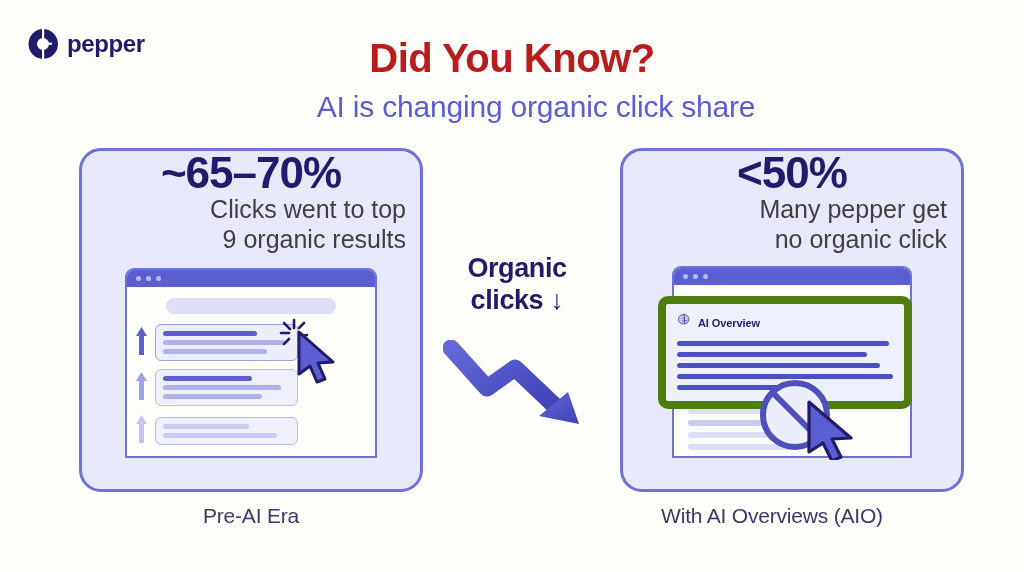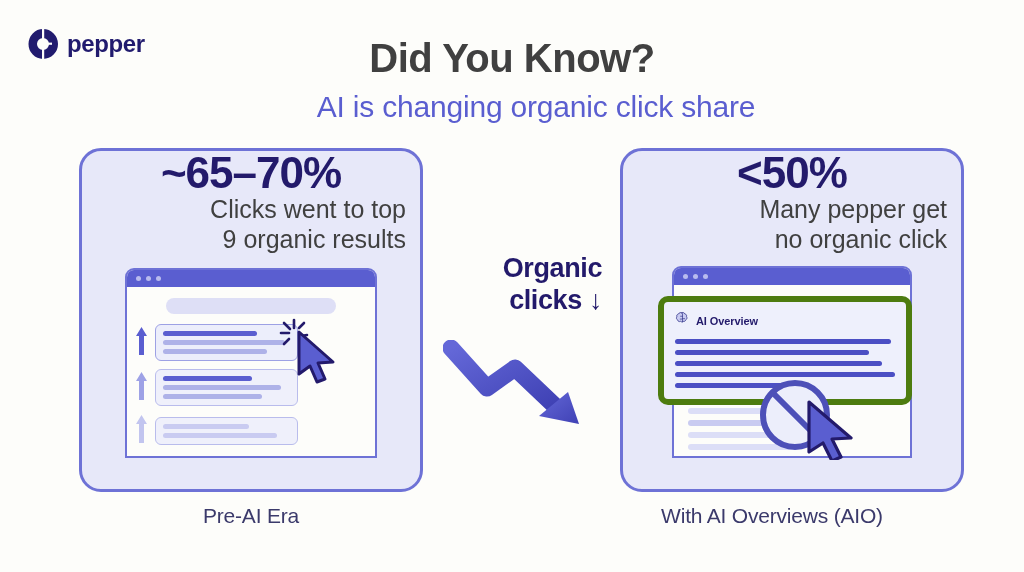--- a/index.html
+++ b/index.html
@@ -44,21 +44,21 @@
 
   
   .title {
     position: absolute;
     left: 0;
     top: 36px;
     width: 1024px;
     text-align: center;
     font-size: 40px;
     font-weight: 800;
-    color: #404040;
+    color: #b91c1c;
     letter-spacing: -0.5px;
   }
   .subtitle {
     position: absolute;
     left: 0;
     top: 90px;
     width: 1024px;
     text-align: center;
     font-size: 30px;
     font-weight: 500;
@@ -190,21 +190,21 @@
     width: 122px;
   }
   .snippet-lines .line { height: 6px; margin-bottom: 6px; }
 
   .aio-panel {
     position: absolute;
     left: 0;
     top: 30px;
     width: 254px;
     background: #eef0fc;
-    border: 6px solid #4d7c0f;
+    border: 8px solid #4d7c0f;
     border-radius: 10px;
     box-sizing: border-box;
     padding: 9px 11px 11px;
   }
   .aio-head {
     display: flex;
     align-items: center;
     gap: 6px;
     margin-bottom: 9px;
   }
@@ -239,21 +239,21 @@
     height: 86px;
     pointer-events: none;
   }
 
   
   .center-label {
     position: absolute;
     left: 432px;
     top: 252px;
     width: 170px;
-    text-align: right;
+    text-align: center;
     font-size: 27px;
     font-weight: 800;
     color: #231a6b;
     line-height: 1.2;
     letter-spacing: -0.4px;
   }
   .center-arrow {
     position: absolute;
     left: 443px;
     top: 340px;

